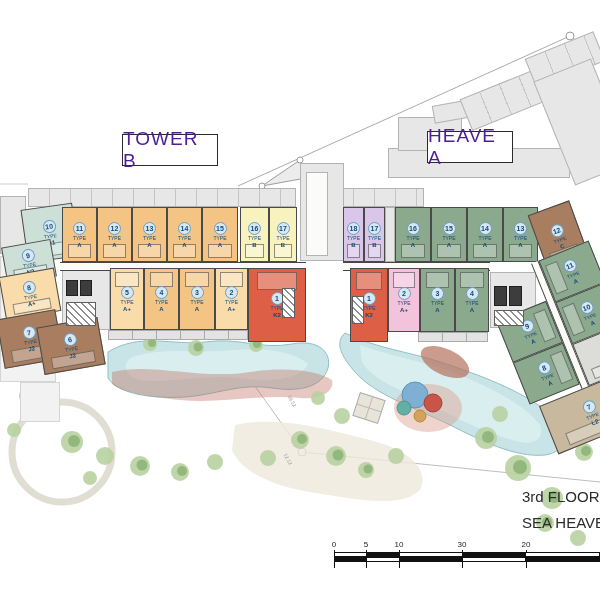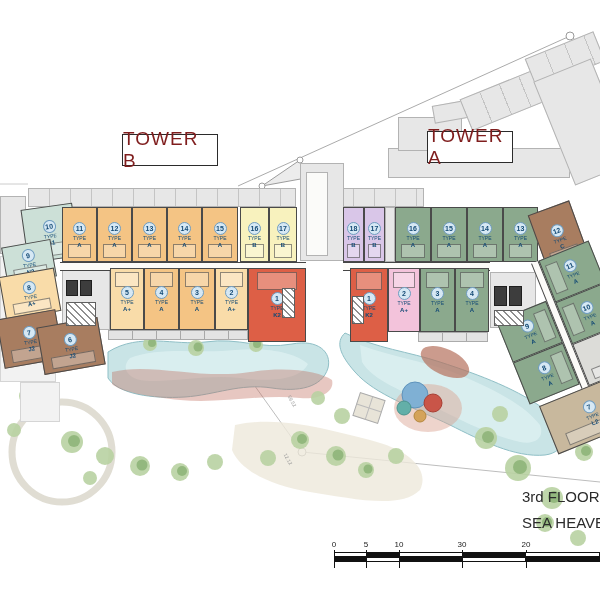--- a/index.html
+++ b/index.html
@@ -24,21 +24,21 @@
   .c-brown{background:#A87D60;}  .c-tan{background:#C8B89D;}     .c-red{background:#DD5F46;}
   .c-teal{background:#CCE0D7;}   .c-gray{background:#DCDCD8;}
   .ucircle{width:11px;height:11px;border-radius:50%;background:#D6E8F4;border:1px solid #6E9CC0;
         color:#134A75;font-size:7px;font-weight:bold;display:flex;align-items:center;justify-content:center;line-height:1;z-index:1;}
   .utype{font-size:5px;color:#134A75;line-height:1;z-index:1;}
   .ucode{font-size:6px;color:#134A75;font-weight:bold;line-height:1;z-index:1;}
   .shaft{position:absolute;background:#3D3D3D;border:1px solid #1F1F1F;box-sizing:border-box;z-index:4;}
   .hatch{position:absolute;background:repeating-linear-gradient(45deg,#8F8F8F 0 1.5px,#FFFFFF 1.5px 5px);
         border:1px solid #5F5F5F;box-sizing:border-box;z-index:4;}
   .towerlabel{position:absolute;background:#FFFFFF;border:1.5px solid #2B2B2B;display:flex;align-items:center;
-        justify-content:center;font-size:19px;color:#7f1d1d;letter-spacing:1px;z-index:5;box-sizing:border-box;}
+        justify-content:center;font-size:19px;color:#4c1d95;letter-spacing:1px;z-index:5;box-sizing:border-box;}
   .plantitle{position:absolute;left:522px;top:484px;z-index:5;color:#2B2B2B;font-size:15px;line-height:1.75;white-space:nowrap;}
   .survey{position:absolute;z-index:2;color:#9A9A9A;font-size:5px;white-space:nowrap;}
   .scalebar{position:absolute;left:334px;top:552px;width:266px;height:12px;z-index:5;}
   .sb-row{display:flex;height:5px;border-left:1px solid #111;box-sizing:border-box;}
   .sb-seg{height:100%;border:1px solid #111;border-left:none;box-sizing:border-box;}
   .sb-w{background:#FFFFFF;} .sb-b{background:#111111;}
   .sb-ticks{position:absolute;left:334px;top:540px;width:266px;height:10px;z-index:5;}
   .sb-tick{position:absolute;font-size:8px;color:#222;transform:translateX(-50%);}
   .tickmark{position:absolute;top:10px;width:1px;height:18px;background:#111;z-index:5;}
 </style>
@@ -339,21 +339,21 @@
     <span class="ucircle">7</span>
     <span class="utype">TYPE</span>
     <span class="ucode">L2</span>
   </div>
 </div>
 
 <div class="towerlabel" style="left:122px;top:134px;width:96px;height:32px">
   <span>TOWER B</span>
 </div>
 <div class="towerlabel" style="left:427px;top:131px;width:86px;height:32px">
-  <span>TOWER A</span>
+  <span>HEAVE A</span>
 </div>
 
 <div class="survey" style="left:286px;top:398px;transform:rotate(60deg)">59.52</div>
 <div class="survey" style="left:282px;top:456px;transform:rotate(60deg)">12.12</div>
 
 <div class="plantitle">
   <div>3rd FLOOR P</div>
   <div>SEA HEAVE</div>
 </div>
 

